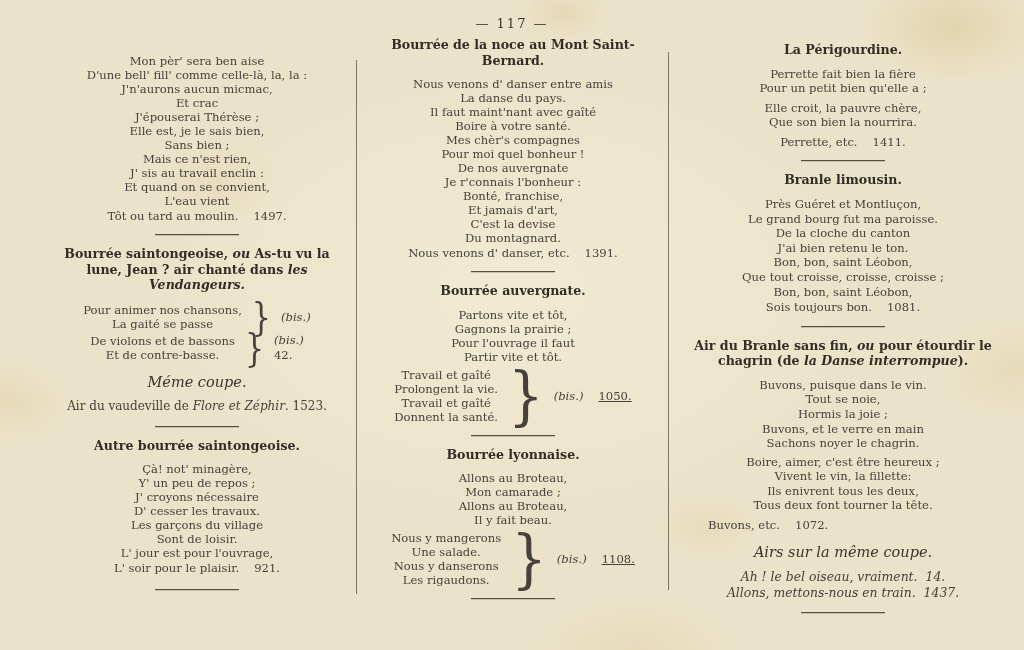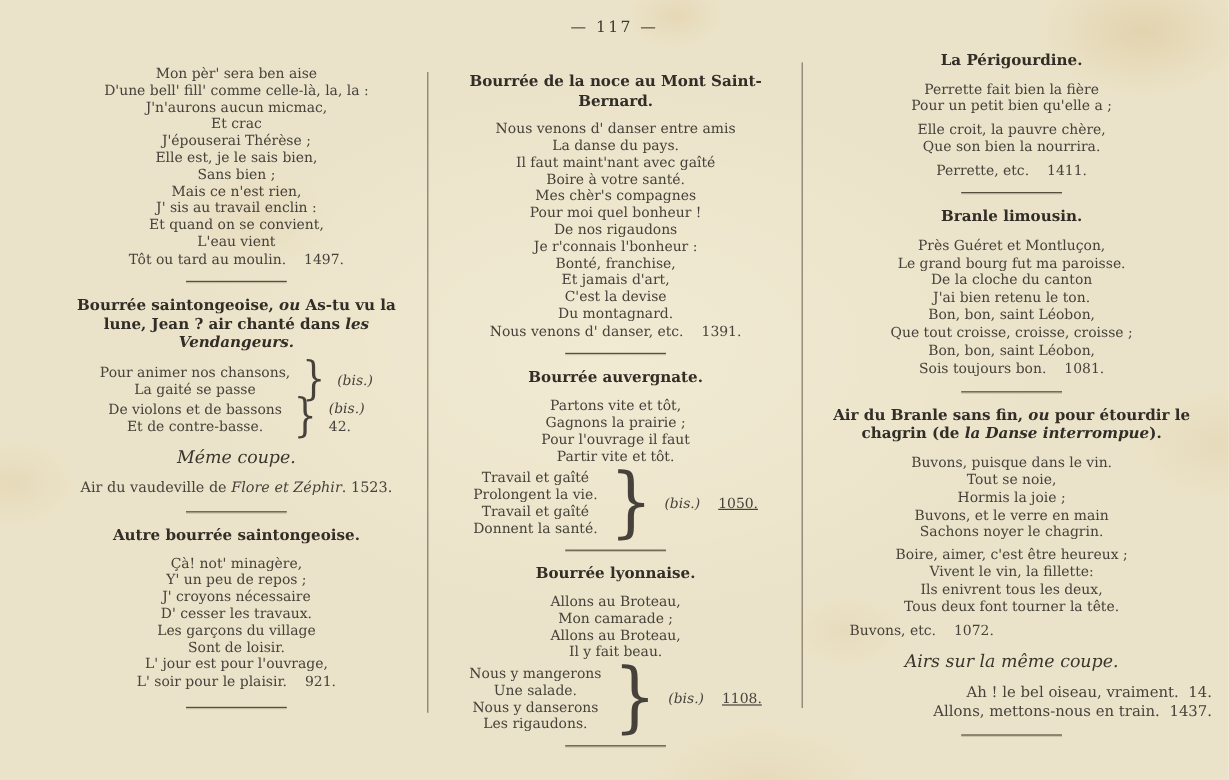--- a/index.html
+++ b/index.html
@@ -17,30 +17,30 @@
       radial-gradient(ellipse 420px 260px at 50% 45%, rgba(255,252,235,.30), transparent 85%);
     font-family:"DejaVu Serif","Liberation Serif",serif;
     color:#46413a;
   }
   .pageno{
     position:absolute; top:16px; left:0; width:1024px; text-align:center;
     font-size:13px; letter-spacing:2px; color:#3d382f;
   }
   .col{position:absolute; font-size:11.6px; line-height:14px;}
   .col-left{left:46px;  top:54px; width:302px;}
-  .col-mid{ left:364px; top:60px; width:298px;}
+  .col-mid{ left:364px; top:37px; width:298px;}
   .col-right{left:676px; top:42px; width:334px;}
   .vdiv{position:absolute; width:1px; background:rgba(62,53,38,.62);}
   .vdiv1{left:356px; top:60px; height:534px;}
   .vdiv2{left:668px; top:52px; height:538px;}
   .heading{font-weight:bold; text-align:center; font-size:12.6px; color:#322d26; margin:0 0 9px; line-height:15.5px;}
   .heading .it{font-style:italic; font-weight:bold;}
   .it{font-style:italic;}
   .vline{text-align:center;}
-  .vline.leftal{text-align:right;}
+  .vline.leftal{text-align:center;font-style:italic;}
   .ref{margin-left:15px;}
   .ref-sm{margin-left:8px;}
   .rule{width:84px; height:1px; background:#55503e; margin:11px auto; box-shadow:0 1px 0 rgba(85,80,62,.25);}
   .ital-heading{font-style:italic; text-align:center; font-size:14.5px; color:#3a352d; margin:12px 0 10px;}
   .bgroup{display:flex; align-items:center; justify-content:center; gap:10px; margin:1px 0;}
   .bgroup .blines{text-align:center;}
   .brace{font-family:"DejaVu Serif",serif; font-weight:normal; color:#46413a;
          font-size:30px; line-height:1; transform:scaleY(1.28); transform-origin:center;}
   .brace.big{font-size:56px; transform:scaleY(1.15);}
   .blabel{font-style:italic; font-size:11.6px;}
@@ -137,21 +137,21 @@
 
   <div class="col col-mid">
     <div class="heading">Bourrée de la noce au Mont Saint-Bernard.</div>
     <div class="verse">
         <div class="vline">Nous venons d' danser entre amis</div>
         <div class="vline">La danse du pays.</div>
         <div class="vline">Il faut maint'nant avec gaîté</div>
         <div class="vline">Boire à votre santé.</div>
         <div class="vline">Mes chèr's compagnes</div>
         <div class="vline">Pour moi quel bonheur !</div>
-        <div class="vline">De nos rigaudons</div>
+        <div class="vline">De nos auvergnate</div>
         <div class="vline">Je r'connais l'bonheur :</div>
         <div class="vline">Bonté, franchise,</div>
         <div class="vline">Et jamais d'art,</div>
         <div class="vline">C'est la devise</div>
         <div class="vline">Du montagnard.</div>
       </div>
     <div class="vline lastline">
       <span>Nous venons d' danser, etc.</span><span class="ref">1391.</span>
     </div>
 

